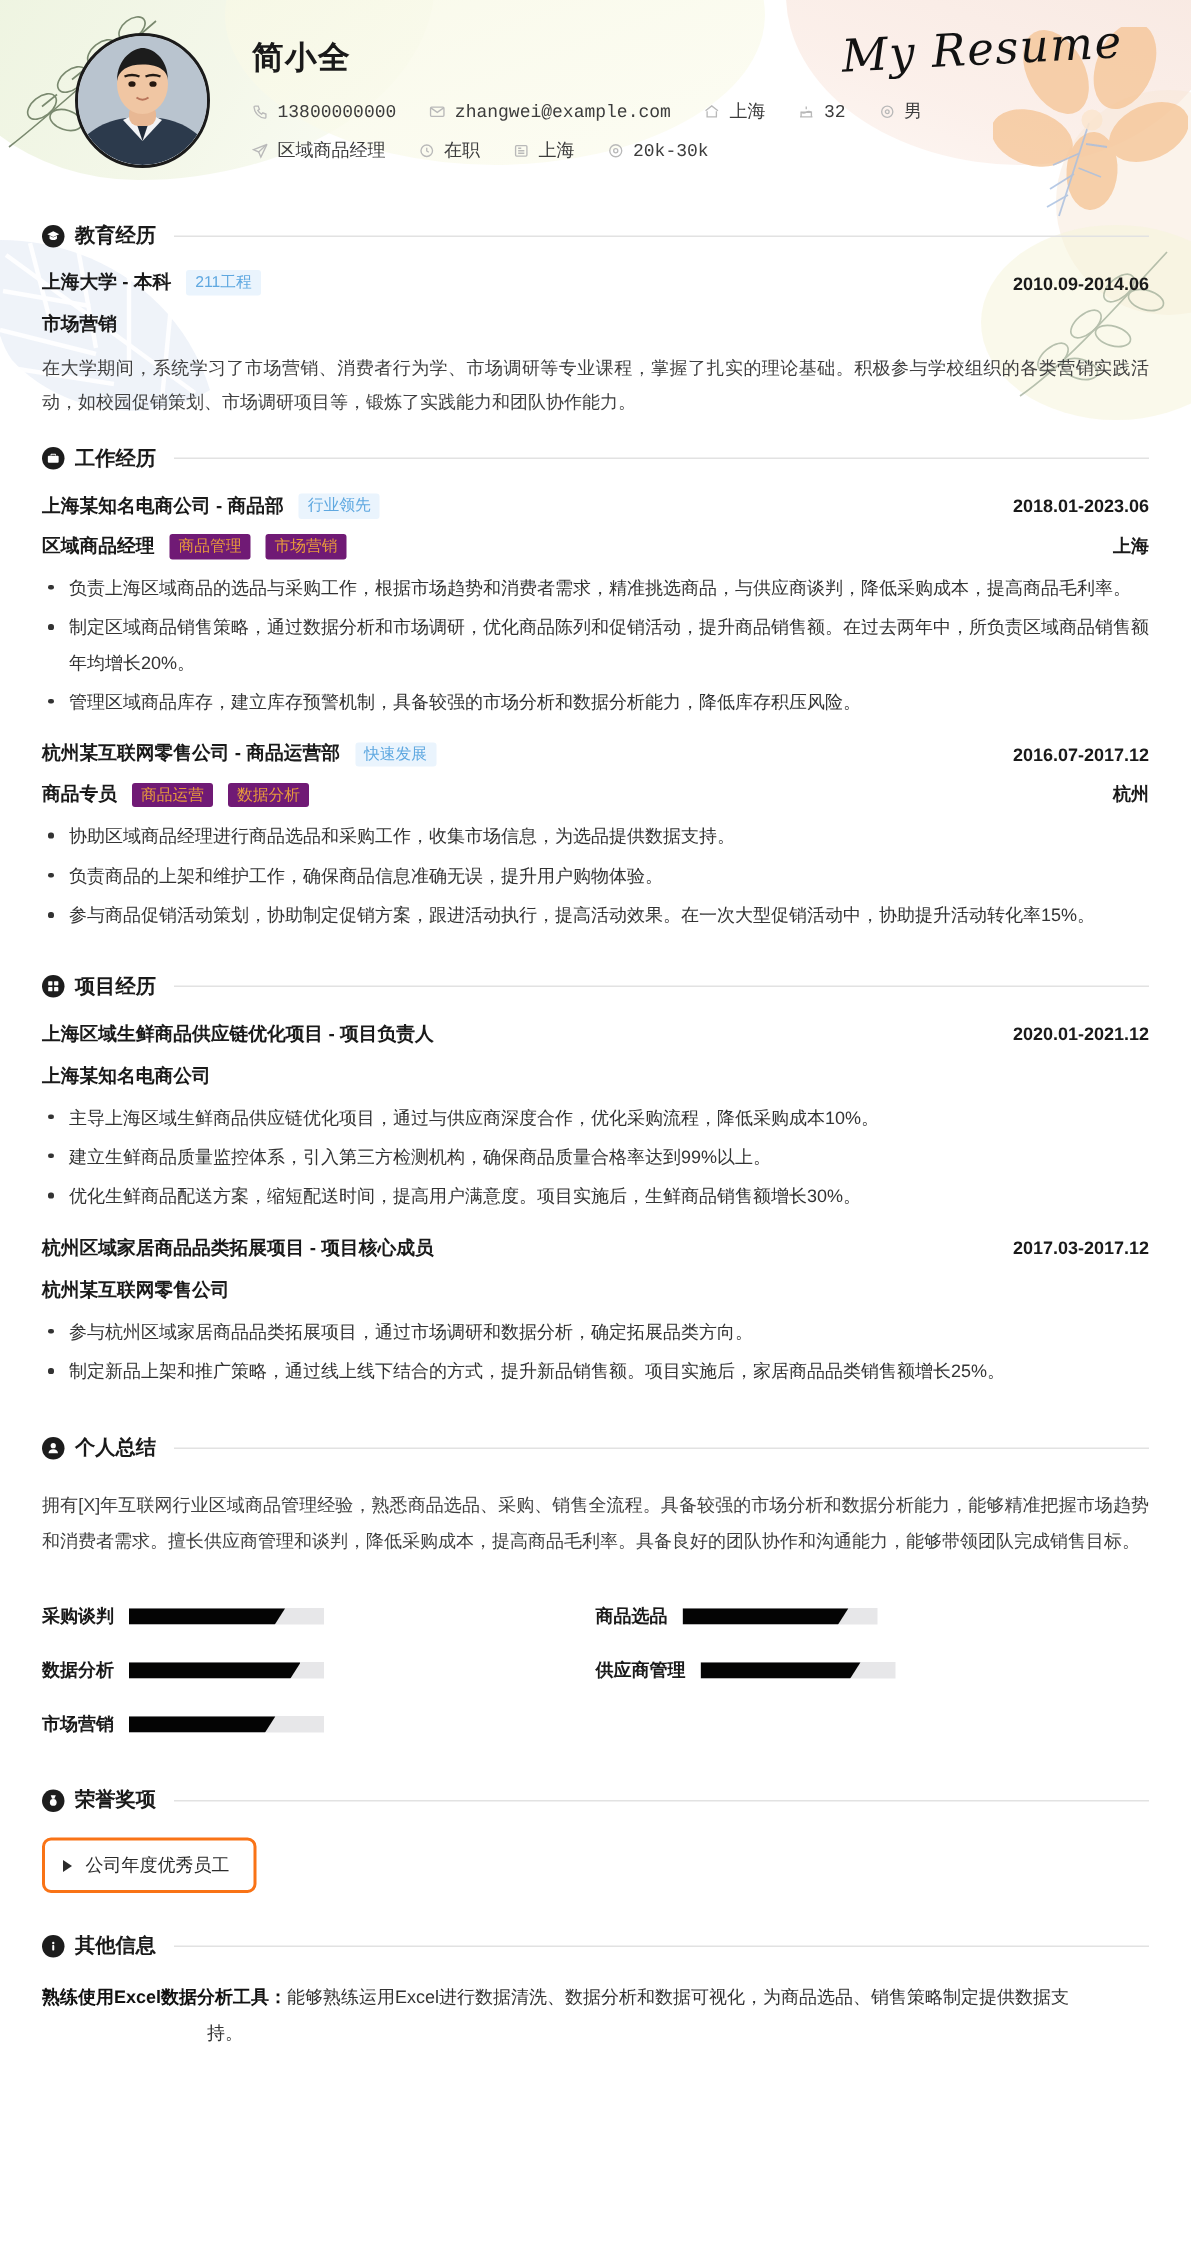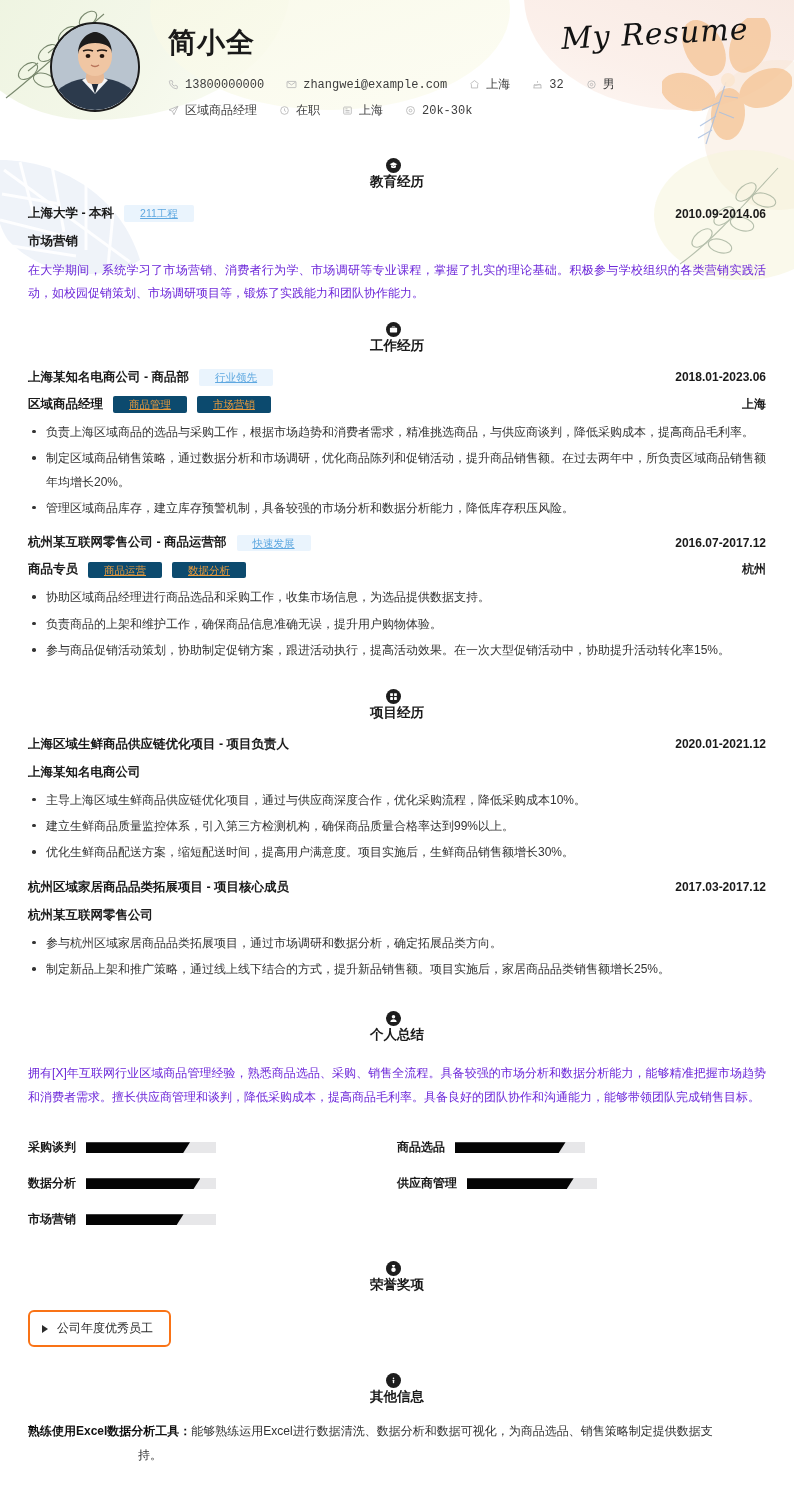--- a/index.html
+++ b/index.html
@@ -62,68 +62,68 @@
   .header-row{display:flex;align-items:flex-start;}
   .avatar{
     width:86px;height:86px;border-radius:50%;
     border:2px solid #1b1b1b;
     overflow:hidden;flex:0 0 auto;margin-left:22px;margin-top:4px;
     background:#cfd6dd;position:relative;
   }
   .avatar svg{display:block;width:100%;height:100%;}
   .hd-main{flex:1;margin-left:28px;padding-top:6px;}
   .name{
-    font-size:28px;font-weight:bold;color:#1a1a1a;letter-spacing:1px;margin:0 0 14px 0;
+    font-size:21px;font-weight:bold;color:#1a1a1a;letter-spacing:1px;margin:0 0 14px 0;
   }
   .meta-line{
     display:flex;flex-wrap:wrap;align-items:center;
     font-size:12px;color:#3c3c3c;margin-bottom:9px;font-family:Liberation Mono, monospace;
   }
   .meta-item{display:flex;align-items:center;margin-right:22px;white-space:nowrap;}
   .meta-item .mi{margin-right:6px;display:inline-flex;align-items:center;color:#b9b9b9;}
   .meta-item .mi svg{display:block;}
   .brand{
     position:absolute;right:46px;top:16px;
     font-family:"DejaVu Serif",serif;
     font-style:italic;font-size:30px;color:#121212;
     letter-spacing:1px;
     transform:rotate(-3deg);
   }
 
   
   .section{padding:0 28px;margin-top:16px;position:relative;}
-  .sec-head{display:flex;align-items:center;margin-bottom:4px;flex-direction:column;}
+  .sec-head{display:flex;align-items:center;margin-bottom:4px;}
   .sec-ico{
     width:15px;height:15px;border-radius:50%;
     background:#1d1d1d;color:#fff;
     display:inline-flex;align-items:center;justify-content:center;
     font-size:9px;line-height:1;flex:0 0 auto;margin-right:7px;
   }
   .sec-ico svg{display:block;}
   .sec-title{font-size:13.5px;font-weight:bold;color:#1a1a1a;white-space:nowrap;}
   .sec-rule{flex:1;height:1px;background:#e2e2e2;margin-left:12px;}
 
   .entry{margin-top:14px;}
   .row{display:flex;align-items:center;justify-content:space-between;}
   .row-left{display:flex;align-items:center;flex-wrap:wrap;min-width:0;}
   .ttl{font-size:12.5px;font-weight:bold;color:#1a1a1a;}
   .date{font-size:12px;font-weight:bold;color:#1a1a1a;white-space:nowrap;margin-left:14px;}
   .place{font-size:12px;font-weight:bold;color:#1a1a1a;white-space:nowrap;margin-left:14px;}
   .sub{font-size:12.5px;font-weight:bold;color:#1a1a1a;margin-top:11px;}
   .tag{
     display:inline-block;font-size:10.5px;line-height:1;
-    padding:3px 16px;border-radius:2px;margin-left:10px;white-space:nowrap;text-decoration:underline;
+    padding:3px 6px;border-radius:2px;margin-left:10px;white-space:nowrap;
   }
   .tag-blue{background:#eaf4fd;color:#5fa8e0;}
-  .tag-orange{background:#0c4a6e;color:#e79a3c;}
+  .tag-orange{background:#701a75;color:#e79a3c;}
   .role-row{display:flex;align-items:center;justify-content:space-between;margin-top:10px;}
   .role-left{display:flex;align-items:center;}
   .role{font-size:12.5px;font-weight:bold;color:#1a1a1a;}
 
-  .para{font-size:12px;line-height:1.95;color:#6d28d9;margin-top:9px;text-align:justify;}
+  .para{font-size:12px;line-height:1.95;color:#404040;margin-top:9px;text-align:justify;}
   ul.bullets{margin:8px 0 0 0;padding:0;list-style:none;}
   ul.bullets li{
     position:relative;padding-left:18px;font-size:12px;line-height:1.95;color:#333;
     margin-bottom:3px;text-align:justify;
   }
   ul.bullets li:before{
     content:"";position:absolute;left:4px;top:9px;width:3.5px;height:3.5px;
     border-radius:50%;background:#333;
   }
 

